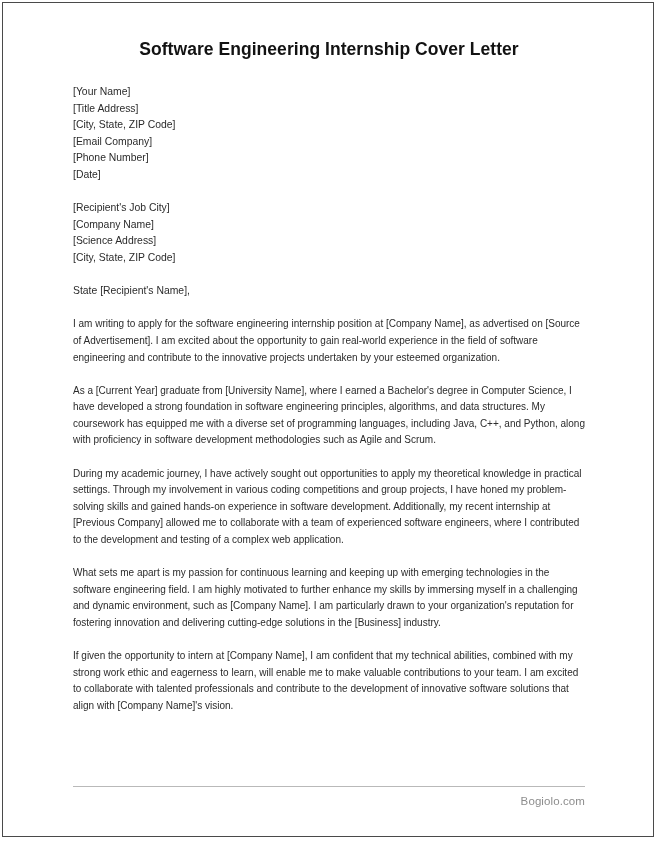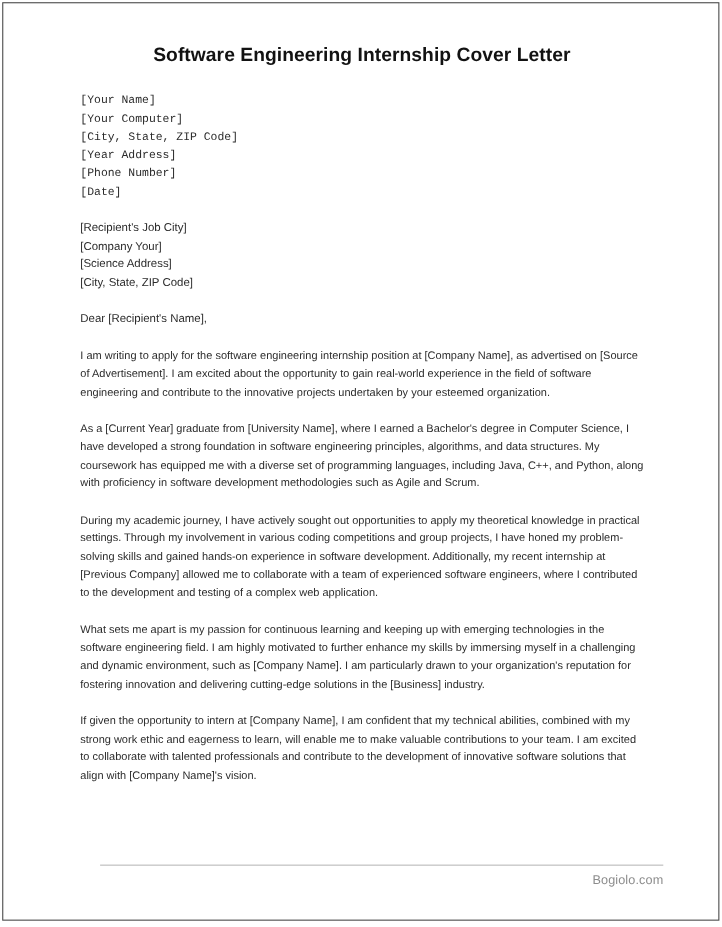--- a/index.html
+++ b/index.html
@@ -46,21 +46,20 @@
 
   .block {
     margin: 0;
     color: #2b2b2b;
     font-size: 10.4px;
     line-height: 16.6px;
   }
 
   .sender-block {
     padding-top: 24px;
-    font-family: Liberation Mono, monospace;
   }
 
   .recipient-block {
     padding-top: 16.6px;
   }
 
   .salutation {
     padding-top: 16.6px;
     color: #2b2b2b;
     font-size: 10.4px;
@@ -76,21 +75,21 @@
     text-align: left;
   }
 
   .addr-line {
     display: block;
     white-space: nowrap;
   }
 
   .footer {
     position: absolute;
-    left: 88px;
+    left: 70px;
     top: 783px;
     width: 512px;
   }
 
   .footer-rule {
     height: 0;
     border: 0;
     border-top: 1px solid #b9b9b9;
     margin: 0;
   }
@@ -108,35 +107,35 @@
 <body>
 
 <div class="page">
 
   <div class="doc-body">
 
     <h1 class="doc-title">Software Engineering Internship Cover Letter</h1>
 
     <div class="block sender-block">
       <span class="addr-line">[Your Name]</span>
-      <span class="addr-line">[Your Computer]</span>
+      <span class="addr-line">[Title Address]</span>
       <span class="addr-line">[City, State, ZIP Code]</span>
-      <span class="addr-line">[Year Address]</span>
+      <span class="addr-line">[Email Company]</span>
       <span class="addr-line">[Phone Number]</span>
       <span class="addr-line">[Date]</span>
     </div>
 
     <div class="block recipient-block">
       <span class="addr-line">[Recipient's Job City]</span>
-      <span class="addr-line">[Company Your]</span>
+      <span class="addr-line">[Company Name]</span>
       <span class="addr-line">[Science Address]</span>
       <span class="addr-line">[City, State, ZIP Code]</span>
     </div>
 
-    <div class="salutation">Dear [Recipient's Name],</div>
+    <div class="salutation">State [Recipient's Name],</div>
 
     <p class="para">I am writing to apply for the software engineering internship position at [Company Name], as advertised on [Source of Advertisement]. I am excited about the opportunity to gain real-world experience in the field of software engineering and contribute to the innovative projects undertaken by your esteemed organization.</p>
     <p class="para">As a [Current Year] graduate from [University Name], where I earned a Bachelor's degree in Computer Science, I have developed a strong foundation in software engineering principles, algorithms, and data structures. My coursework has equipped me with a diverse set of programming languages, including Java, C++, and Python,  along with proficiency in software development methodologies such as Agile and Scrum.</p>
     <p class="para">During my academic journey, I have actively sought out opportunities to apply my theoretical knowledge in practical settings. Through my involvement in various coding competitions and group projects, I have honed my problem-solving skills and gained hands-on experience in software development. Additionally, my recent internship at [Previous Company] allowed me to collaborate with a team of experienced software engineers, where I contributed to the development and testing of a complex web application.</p>
     <p class="para">What sets me apart is my passion for continuous learning and keeping up with emerging technologies in the software engineering field. I am highly motivated to further enhance my skills by immersing myself in a challenging and dynamic environment, such as [Company Name]. I am particularly drawn to your organization's reputation for fostering innovation and delivering cutting-edge solutions in the [Business] industry.</p>
     <p class="para">If given the opportunity to intern at [Company Name], I am confident that my technical abilities, combined with my strong work ethic and eagerness to learn, will enable me to make valuable contributions to your team. I am excited to collaborate with talented professionals and contribute to the development of innovative software solutions that align with [Company Name]'s vision.</p>
 
   </div>
 
   <div class="footer">

